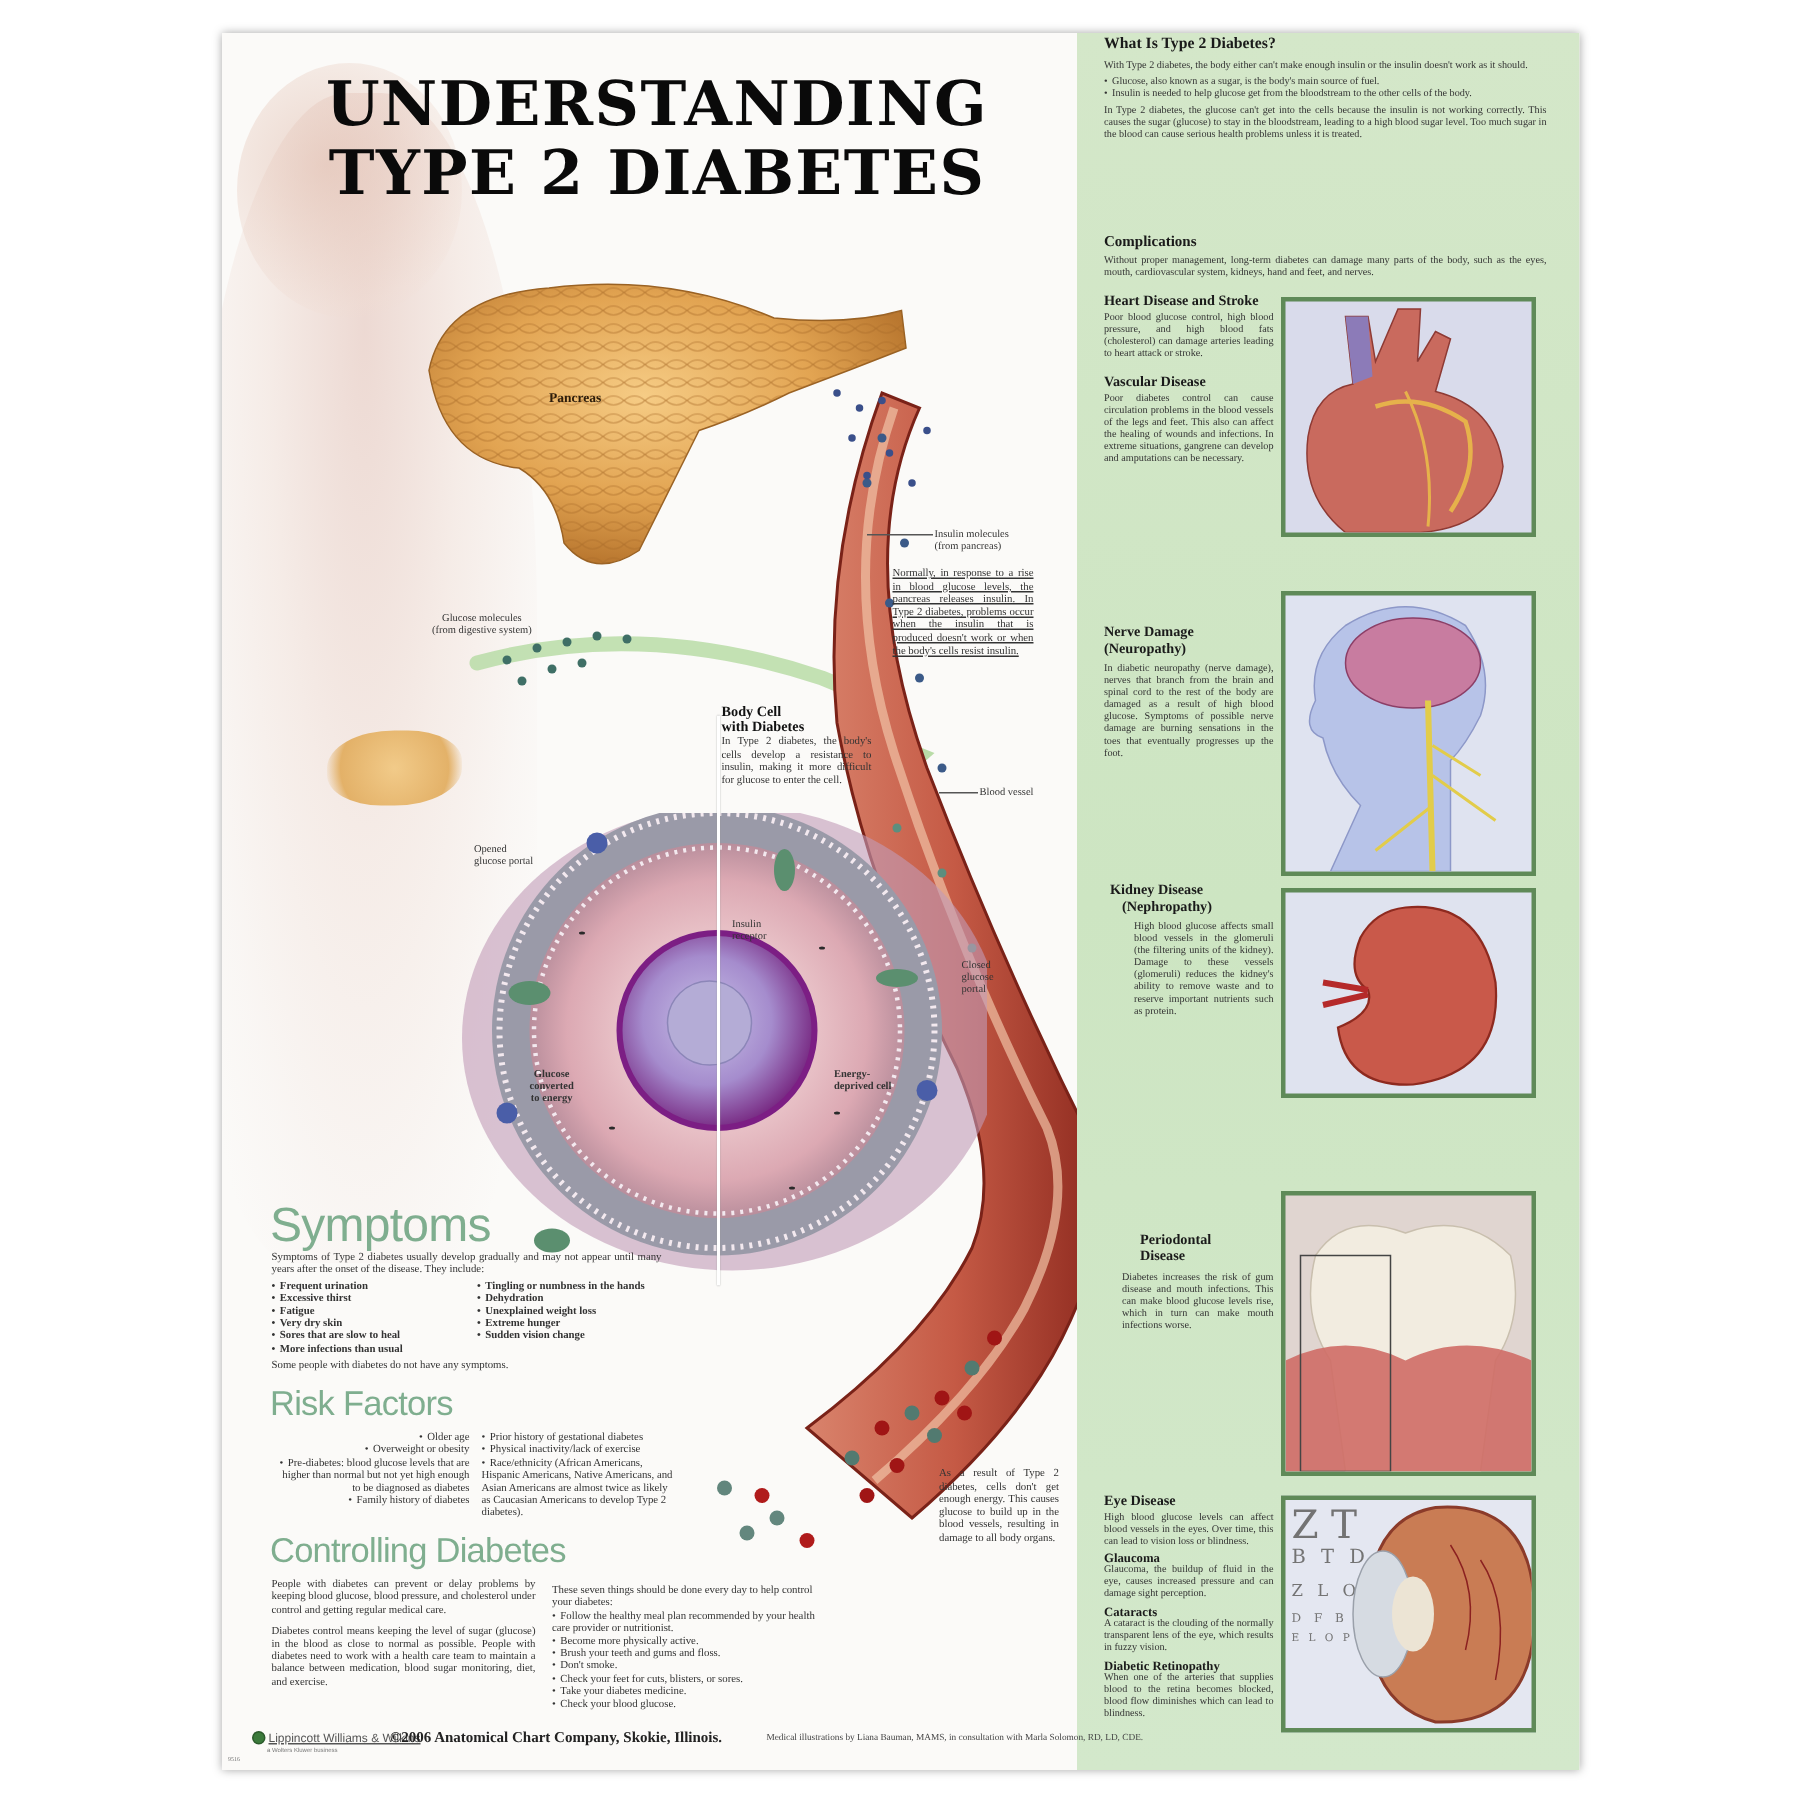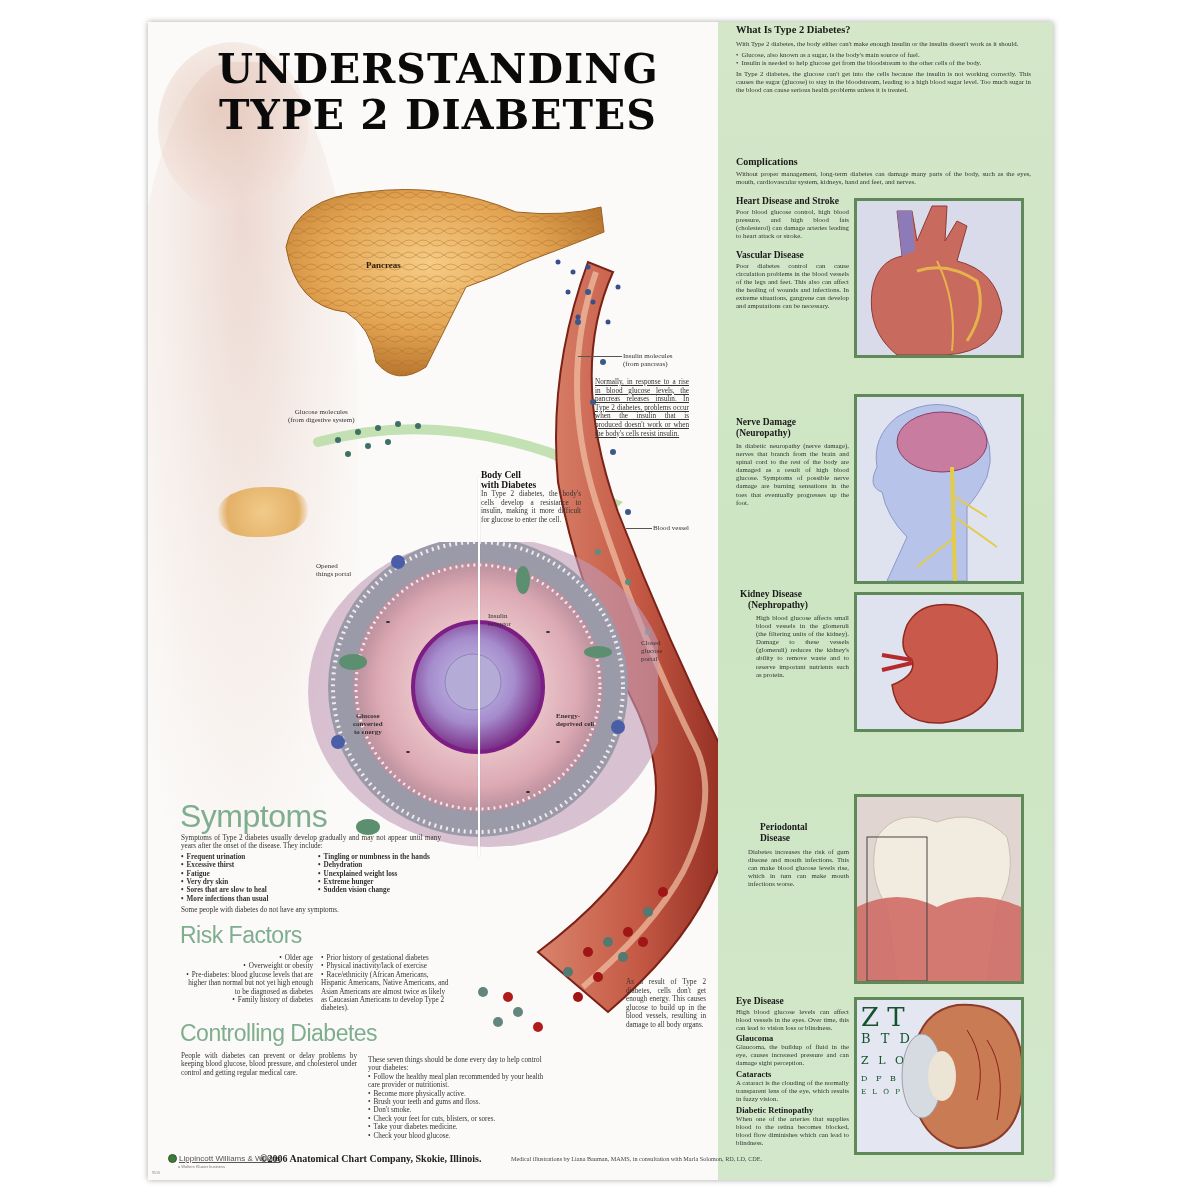--- a/index.html
+++ b/index.html
@@ -254,21 +254,21 @@
     <div class="label-line" style="left:478px;top:506px;width:26px;"></div>
 
     <div class="diabetes-cell-box">
       <div class="box-title">Body Cell</div>
       <div class="box-title">with Diabetes</div>
       <div class="box-text">In Type 2 diabetes, the body's cells develop a resistance to insulin, making it more difficult for glucose to enter the cell.</div>
     </div>
 
     <div class="label" style="left:168px;top:540px;">
       <div>Opened</div>
-      <div>things portal</div>
+      <div>glucose portal</div>
     </div>
     <div class="label" style="left:340px;top:590px;">
       <div>Insulin</div>
       <div>receptor</div>
     </div>
     <div class="label" style="left:493px;top:617px;">
       <div>Closed</div>
       <div>glucose</div>
       <div>portal</div>
     </div>
@@ -323,20 +323,21 @@
       <ul style="width:130px;">
         <li>Prior history of gestational diabetes</li>
         <li>Physical inactivity/lack of exercise</li>
         <li>Race/ethnicity (African Americans, Hispanic Americans, Native Americans, and Asian Americans are almost twice as likely as Caucasian Americans to develop Type 2 diabetes).</li>
       </ul>
     </div>
 
     <div class="section-heading" style="left:32px;top:998px;font-size:23px;">Controlling Diabetes</div>
     <div class="sec-body" style="left:33px;top:1030px;width:176px;text-align:justify;">
       <div>People with diabetes can prevent or delay problems by keeping blood glucose, blood pressure, and cholesterol under control and getting regular medical care.</div>
+      <div style="margin-top:6px;">Diabetes control means keeping the level of sugar (glucose) in the blood as close to normal as possible. People with diabetes need to work with a health care team to maintain a balance between medication, blood sugar monitoring, diet, and exercise.</div>
     </div>
     <div class="sec-body" style="left:220px;top:1034px;width:180px;">
       <div>These seven things should be done every day to help control your diabetes:</div>
       <ul>
         <li>Follow the healthy meal plan recommended by your health care provider or nutritionist.</li>
         <li>Become more physically active.</li>
         <li>Brush your teeth and gums and floss.</li>
         <li>Don't smoke.</li>
         <li>Check your feet for cuts, blisters, or sores.</li>
         <li>Take your diabetes medicine.</li>
@@ -413,21 +414,21 @@
 
     <div class="rc-title" style="left:18px;top:974px;font-size:9.5px;">Eye Disease</div>
     <div class="rc-text" style="left:18px;top:986px;width:113px;">High blood glucose levels can affect blood vessels in the eyes. Over time, this can lead to vision loss or blindness.</div>
     <div class="rc-title" style="left:18px;top:1011px;font-size:8.5px;">Glaucoma</div>
     <div class="rc-text" style="left:18px;top:1021px;width:113px;">Glaucoma, the buildup of fluid in the eye, causes increased pressure and can damage sight perception.</div>
     <div class="rc-title" style="left:18px;top:1047px;font-size:8.5px;">Cataracts</div>
     <div class="rc-text" style="left:18px;top:1057px;width:113px;">A cataract is the clouding of the normally transparent lens of the eye, which results in fuzzy vision.</div>
     <div class="rc-title" style="left:18px;top:1083px;font-size:8.5px;">Diabetic Retinopathy</div>
     <div class="rc-text" style="left:18px;top:1093px;width:113px;">When one of the arteries that supplies blood to the retina becomes blocked, blood flow diminishes which can lead to blindness.</div>
     <div class="illus" style="left:136px;top:975px;width:170px;height:158px;background:#e4e7f1;">
-      <div style="position:absolute;left:4px;top:6px;font-family:'DejaVu Serif',serif;color:#14532d;line-height:22px;">
+      <div style="position:absolute;left:4px;top:6px;font-family:'DejaVu Serif',serif;color:#737373;line-height:22px;">
         <div style="font-size:26px;">Z T</div>
         <div style="font-size:13px;letter-spacing:3px;">B T D</div>
         <div style="font-size:11px;letter-spacing:3px;">Z L O</div>
         <div style="font-size:8px;letter-spacing:3px;line-height:14px;">D F B</div>
         <div style="font-size:7px;letter-spacing:2px;line-height:12px;">E L O P</div>
       </div>
       <svg style="position:absolute;left:40px;top:0;" width="126" height="152" viewBox="0 0 126 152">
         <path d="M60 5 Q126 0 126 76 Q126 150 60 148 Q30 140 20 110 Q5 76 20 40 Q30 10 60 5 Z" fill="#c97c54" stroke="#8b3b2a" stroke-width="2"></path>
         <path d="M70 30 Q90 60 80 100 M90 40 Q110 70 100 120" stroke="#8b2020" stroke-width="1" fill="none"></path>
         <ellipse cx="25" cy="76" rx="20" ry="42" fill="#d6dbe2" stroke="#9aa0aa" stroke-width="1"></ellipse>

